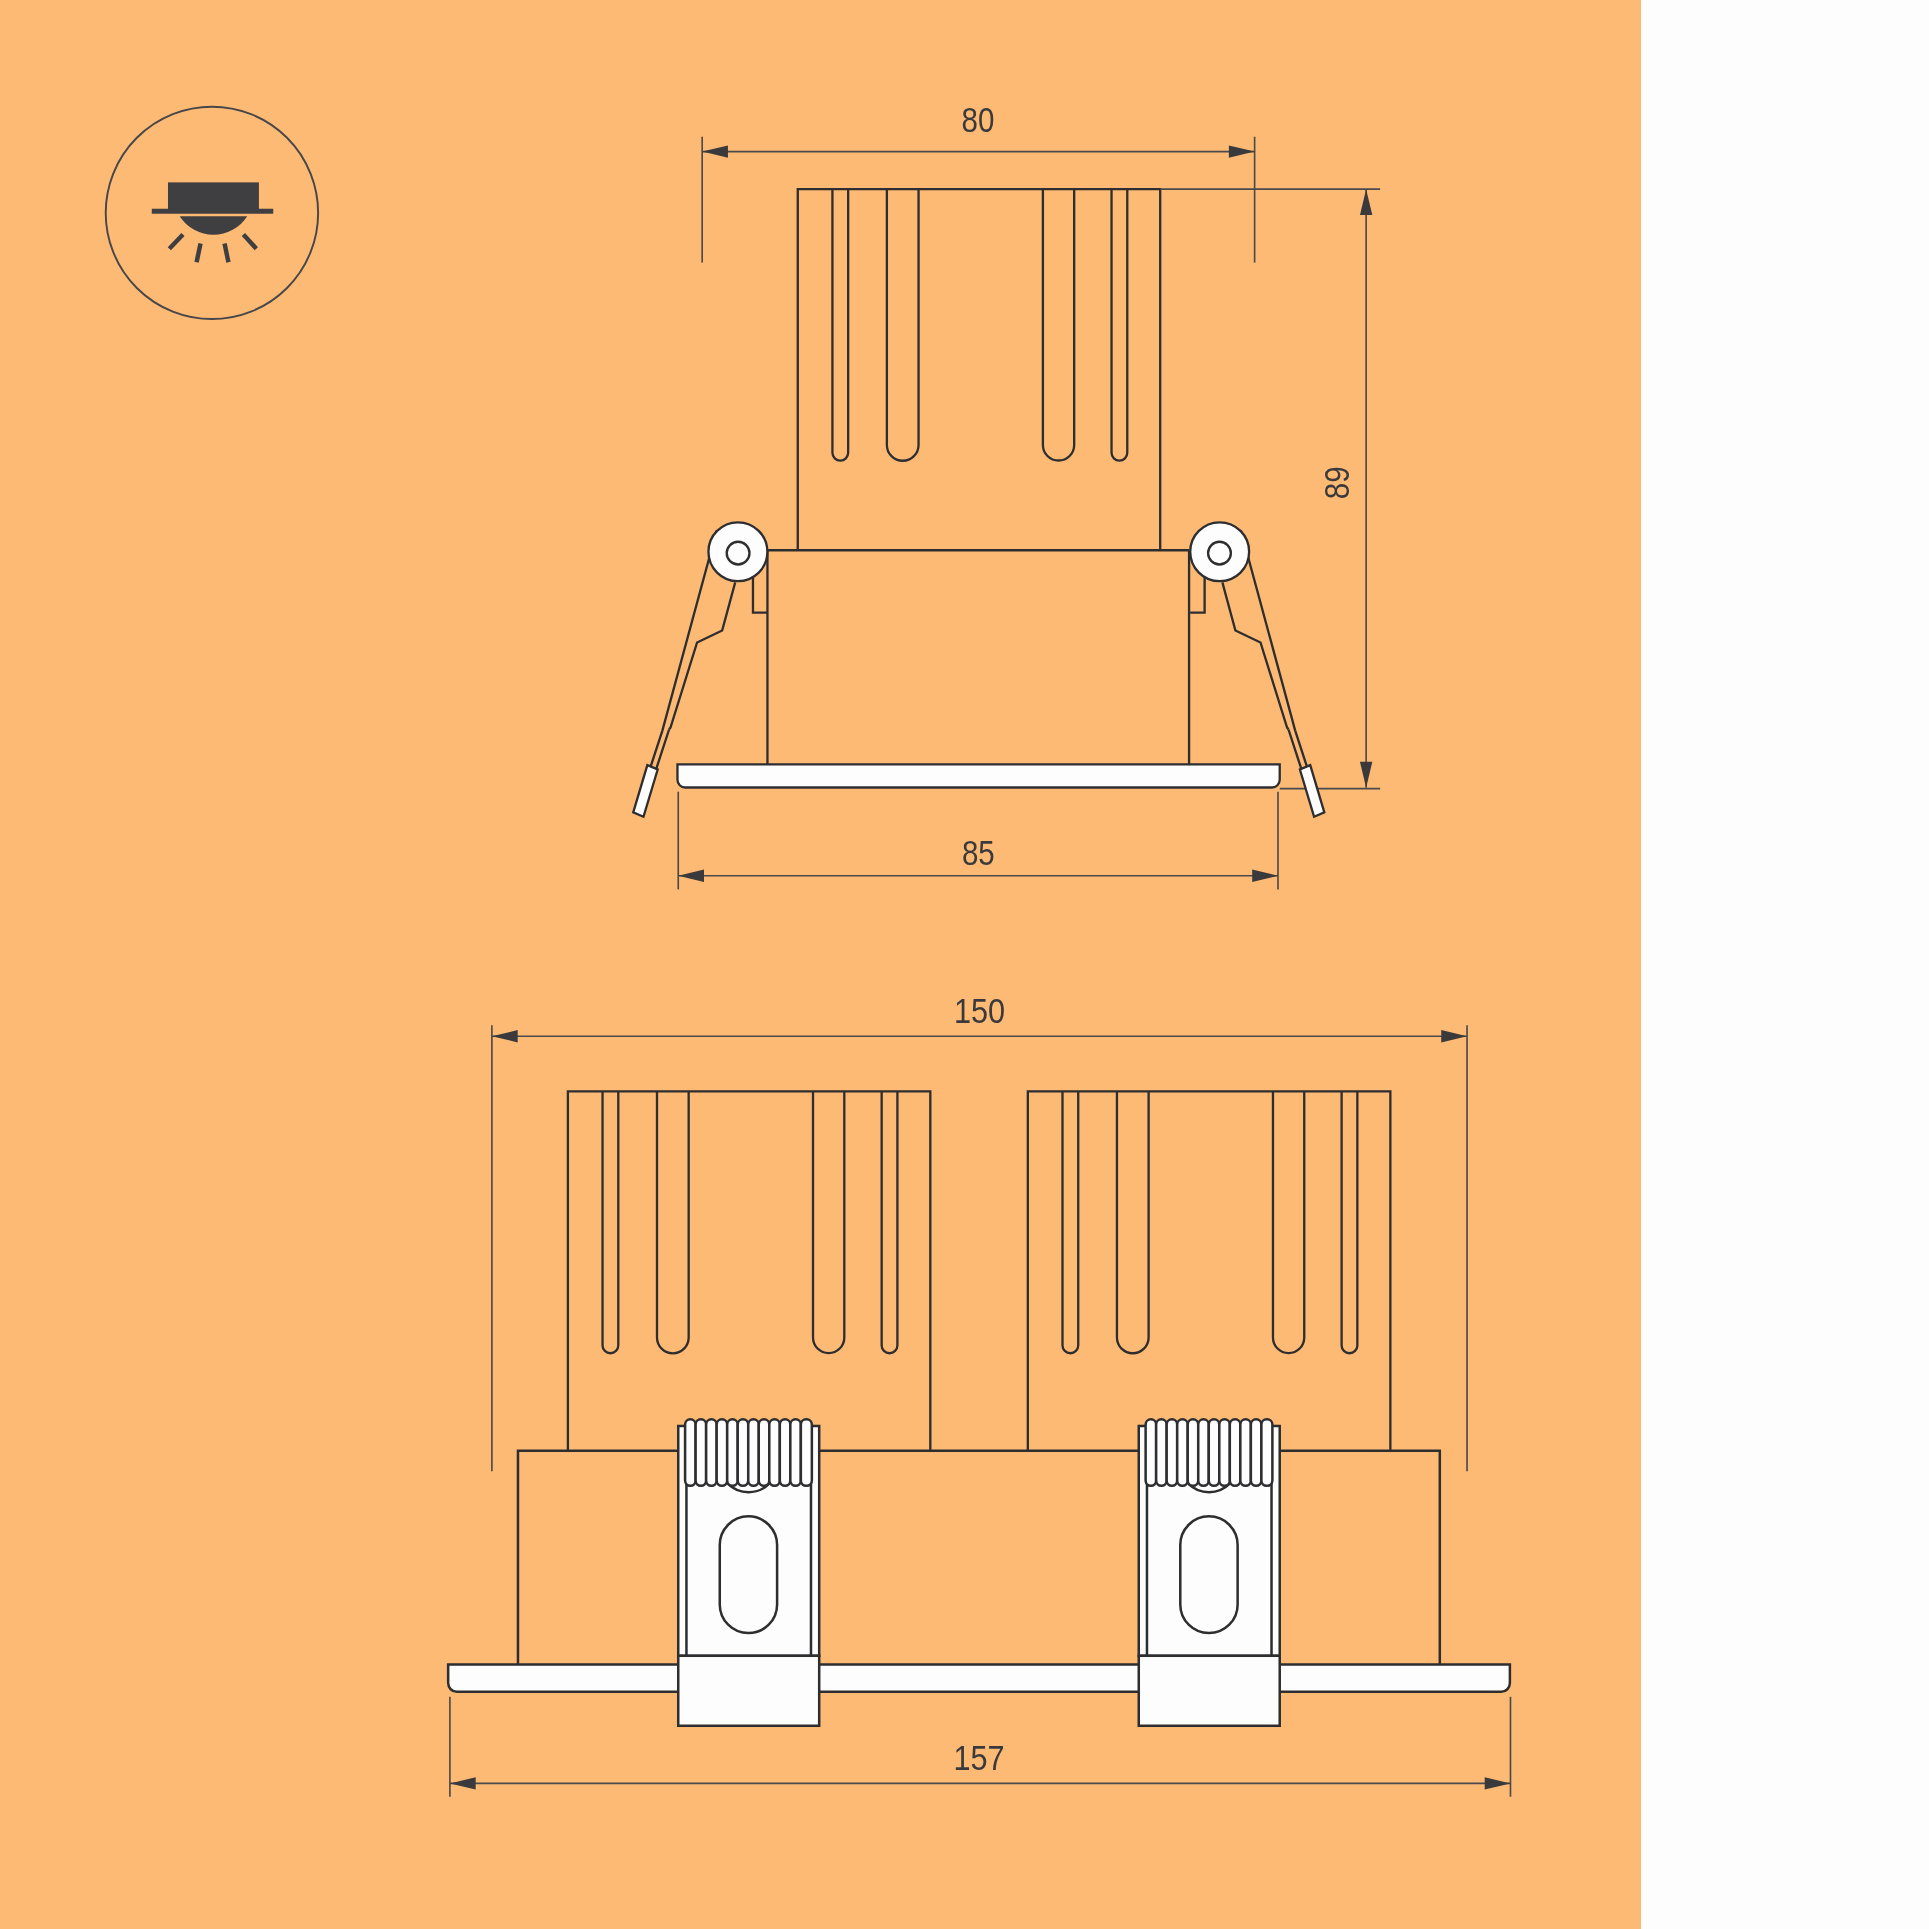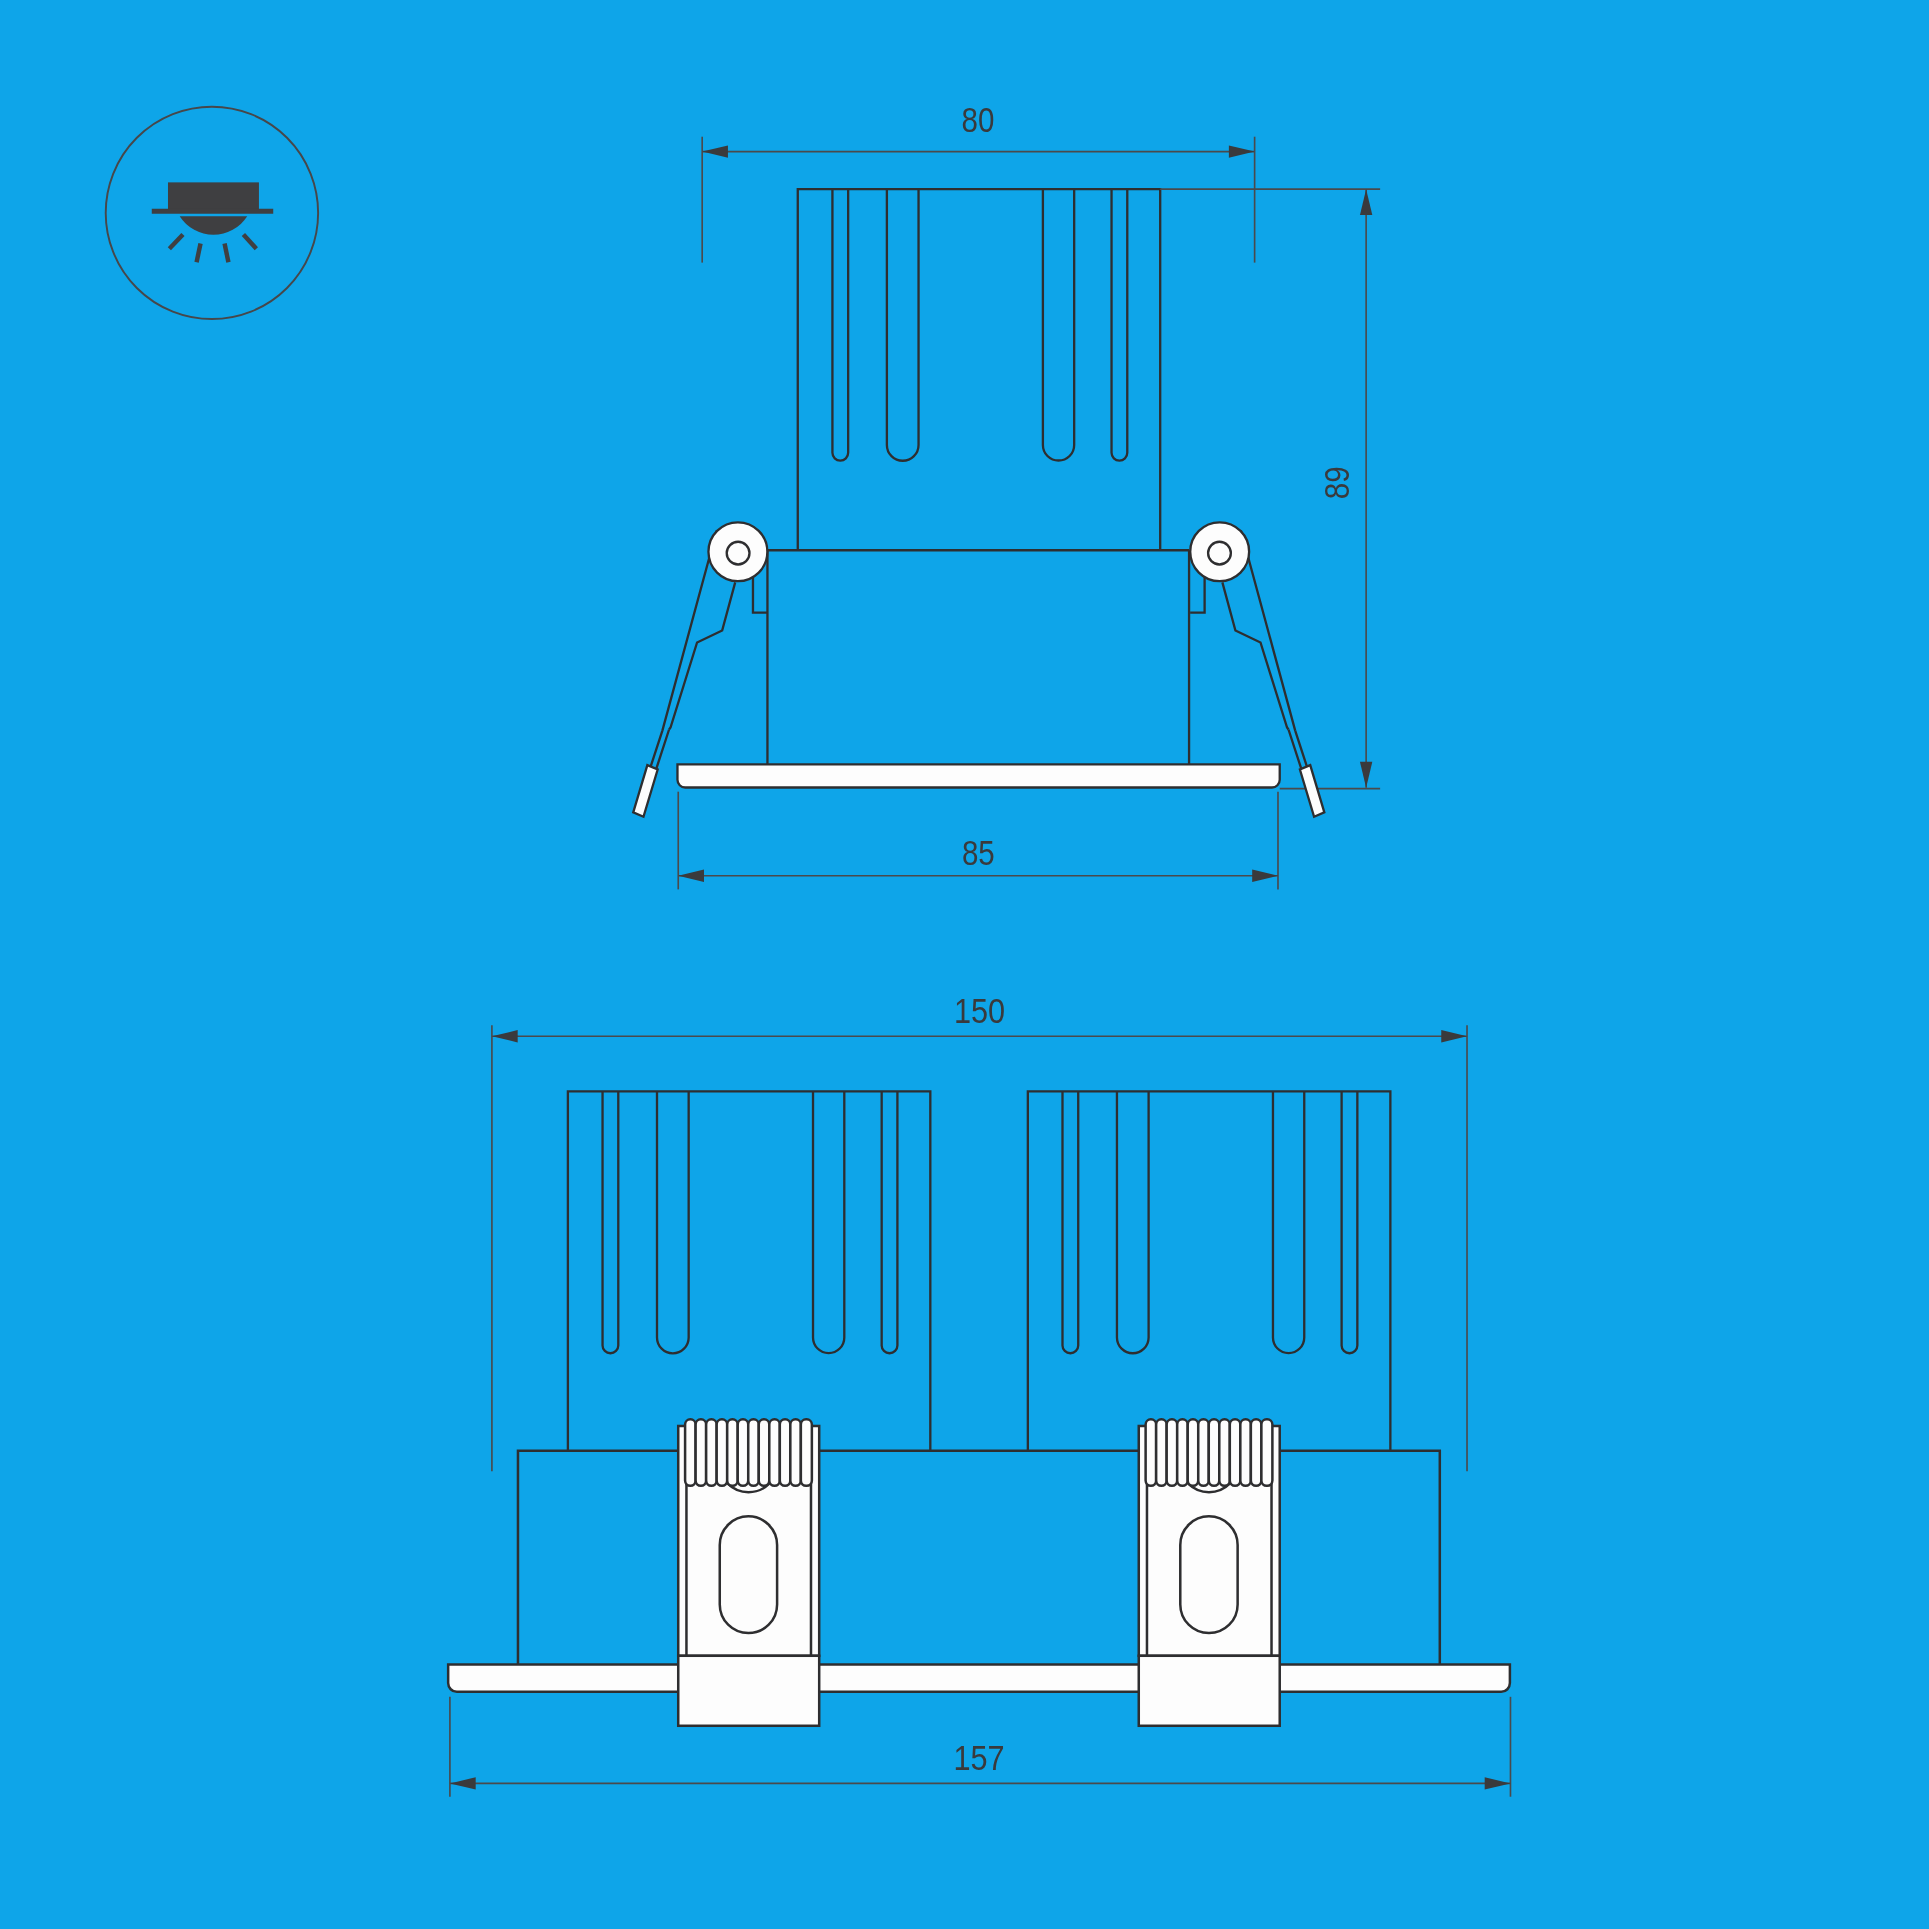--- a/index.html
+++ b/index.html
@@ -1,16 +1,16 @@
 <!DOCTYPE html>
 <html><head>
 <meta charset="utf-8">
 <style>
   html,body{margin:0;padding:0;background:#fdfdfd;}
-  .wrap{width:1929px;height:1929px;position:relative;background:#0ea5e9;}
+  .wrap{width:1641px;height:1929px;position:relative;background:#fdba74;}
   text{font-family:"Liberation Sans",sans-serif;fill:#3a3a3c;stroke:none;}
 </style>
 </head>
 <body>
 <div class="wrap">
 <svg width="1929" height="1929" viewBox="0 0 1998 1998">
 <g fill="none" stroke="#2e2e30" stroke-width="2.4" stroke-linecap="butt" stroke-linejoin="miter">
 
 <circle cx="219.5" cy="220.5" r="110" stroke-width="2" stroke="#47474a"></circle>
 

